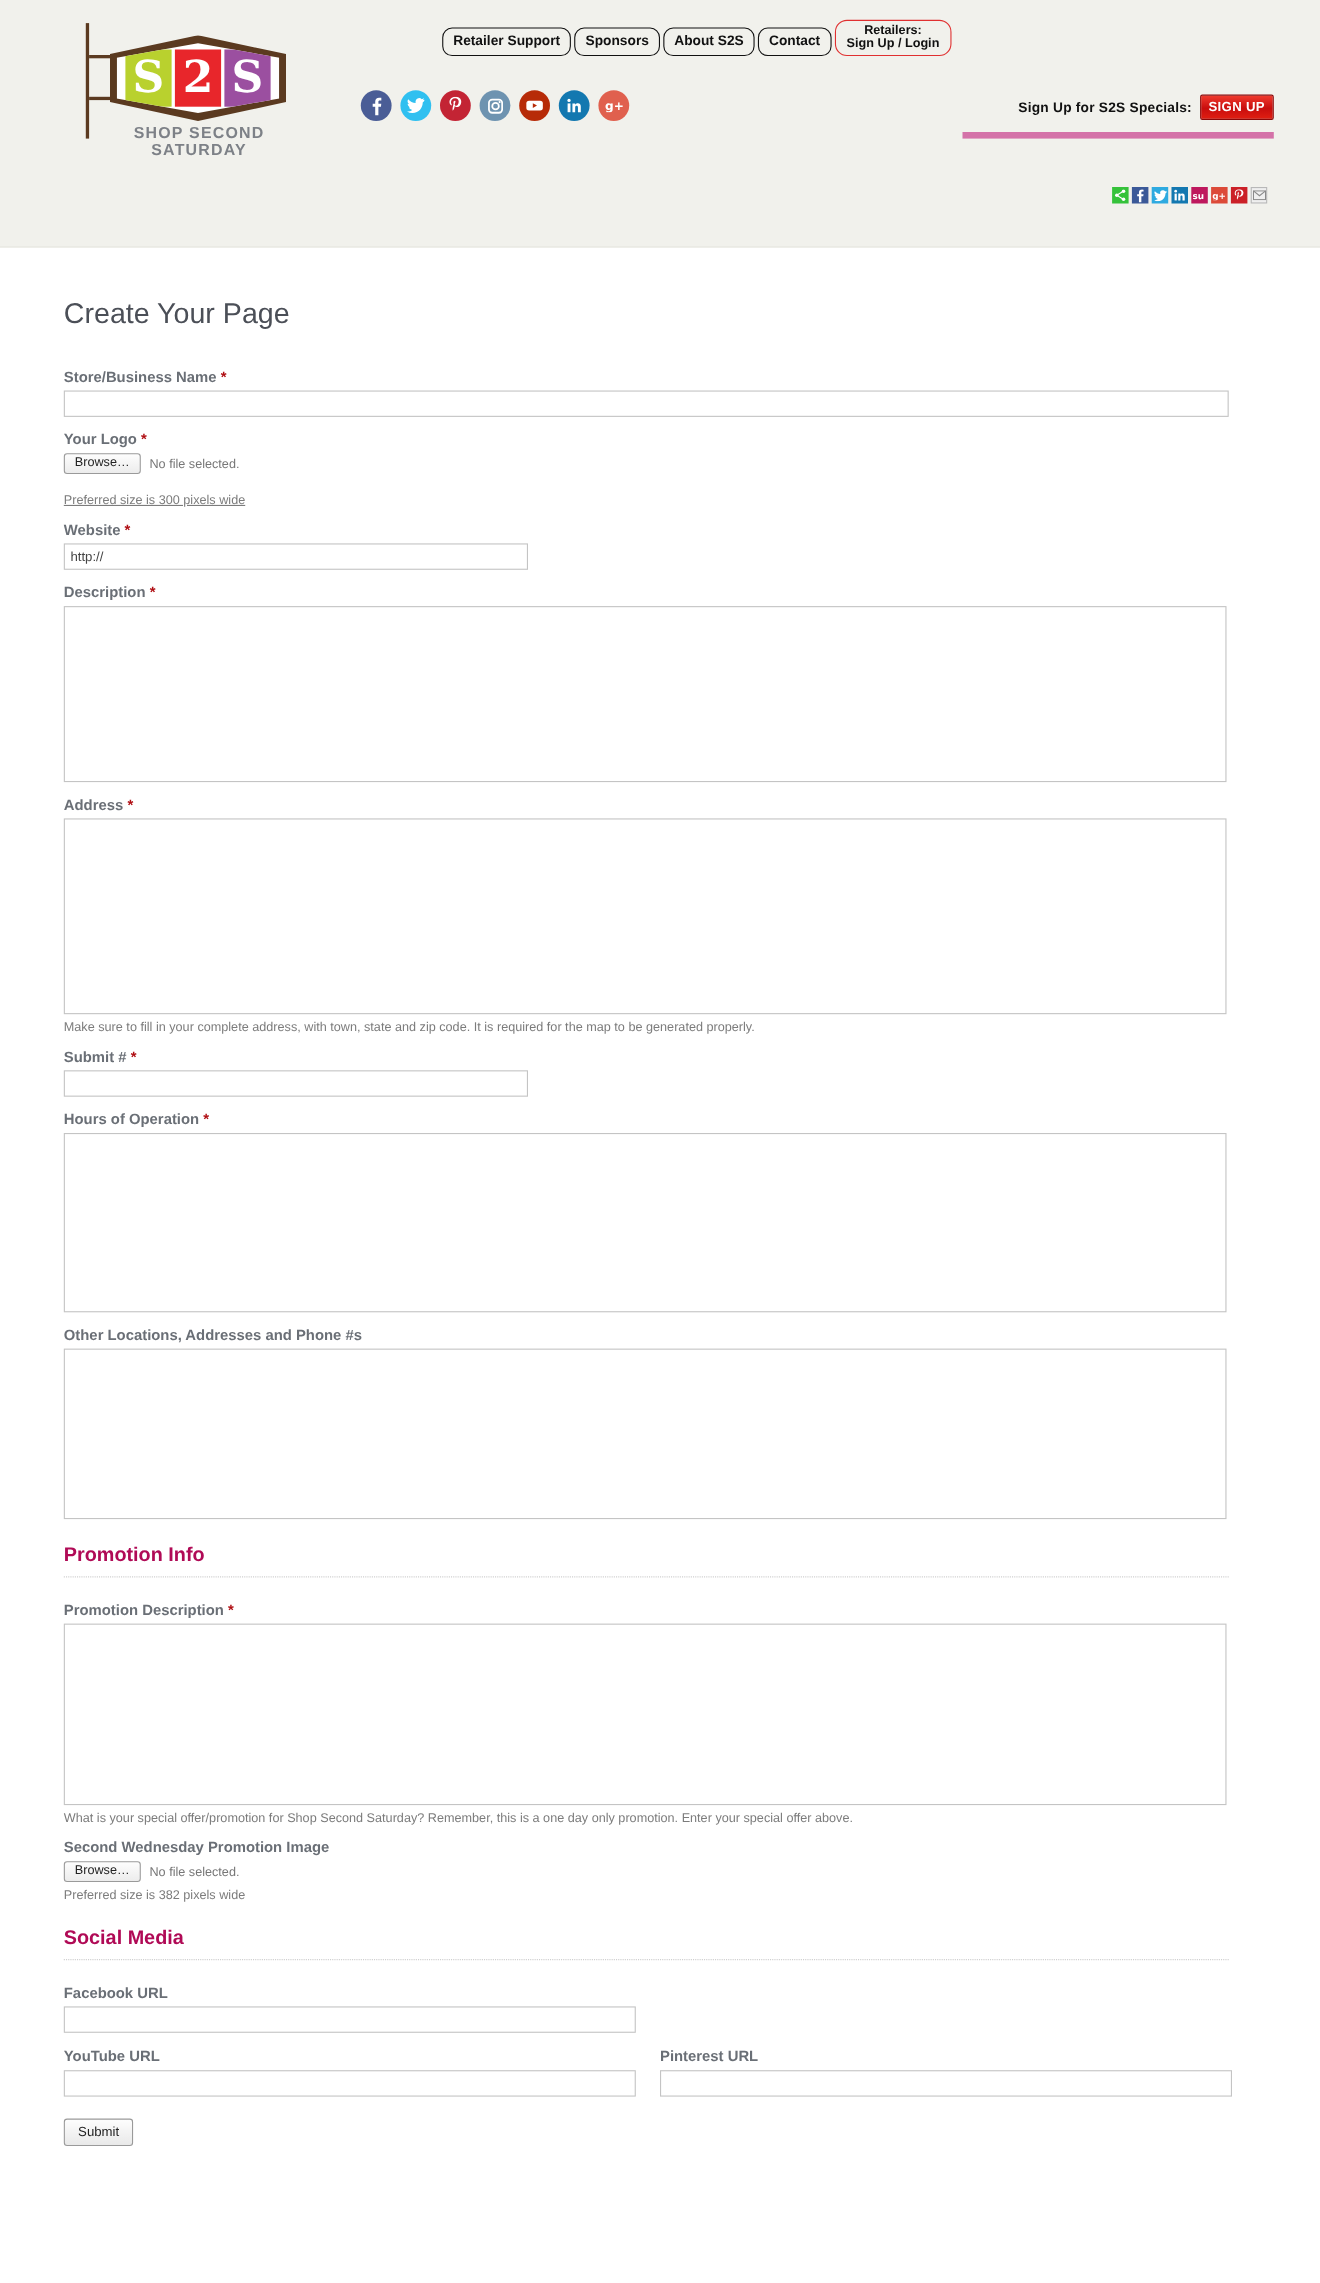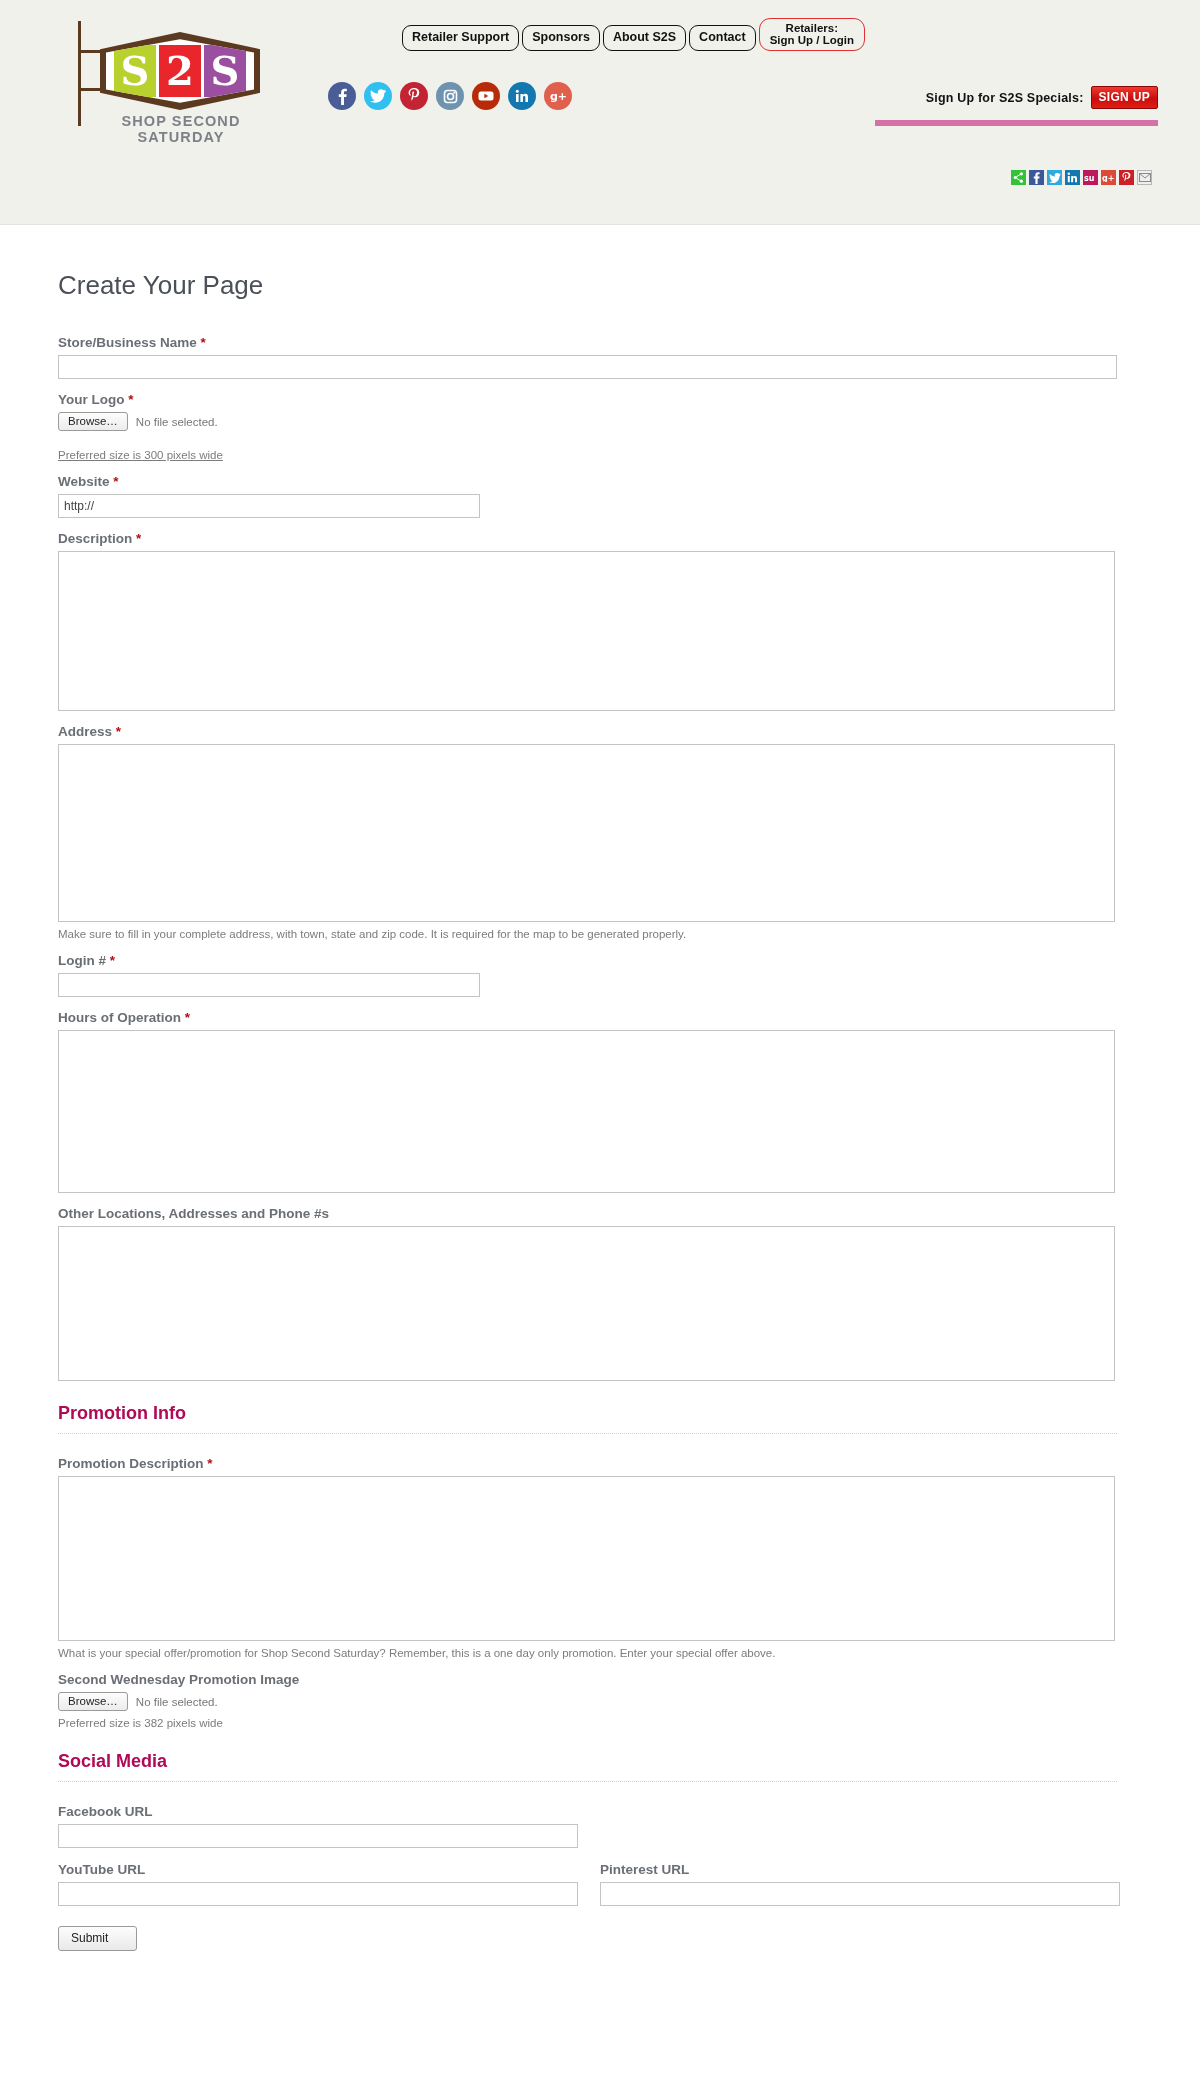--- a/index.html
+++ b/index.html
@@ -201,21 +201,21 @@
   .section-rule { border:0; border-top:1px dotted #cfcfcf; margin:9px 0 22px 0; width:1059px; }
 
   .two-col { display:flex; gap:22px; }
   .col { width:520px; }
 
   .submit-btn {
     border:1px solid #9a9a9a;
     border-radius:3px;
     background:linear-gradient(180deg,#fdfdfd 0%,#e9e9e9 100%);
     font-size:12px; color:#222;
-    padding:4px 28px 5px 12px;
+    padding:4px 12px 5px 12px;
     margin-top:20px;
     cursor:pointer;
     font-family:"Liberation Sans", sans-serif;
   }
 </style>
 </head>
 <body>
 
 <div class="header">
 
@@ -394,21 +394,21 @@
       <span>Address</span>
       <span class="req">*</span>
     </label>
     <textarea class="ta h178" style=""></textarea>
     <p class="help">Make sure to fill in your complete address, with town, state and zip code. It is required for the map to be generated properly.</p>
   </div>
 
   
   <div class="field">
     <label class="flabel">
-      <span>Login #</span>
+      <span>Submit #</span>
       <span class="req">*</span>
     </label>
     <input class="inp half" type="text" value="" style="">
   </div>
 
   
   <div class="field">
     <label class="flabel">
       <span>Hours of Operation</span>
       <span class="req">*</span>

